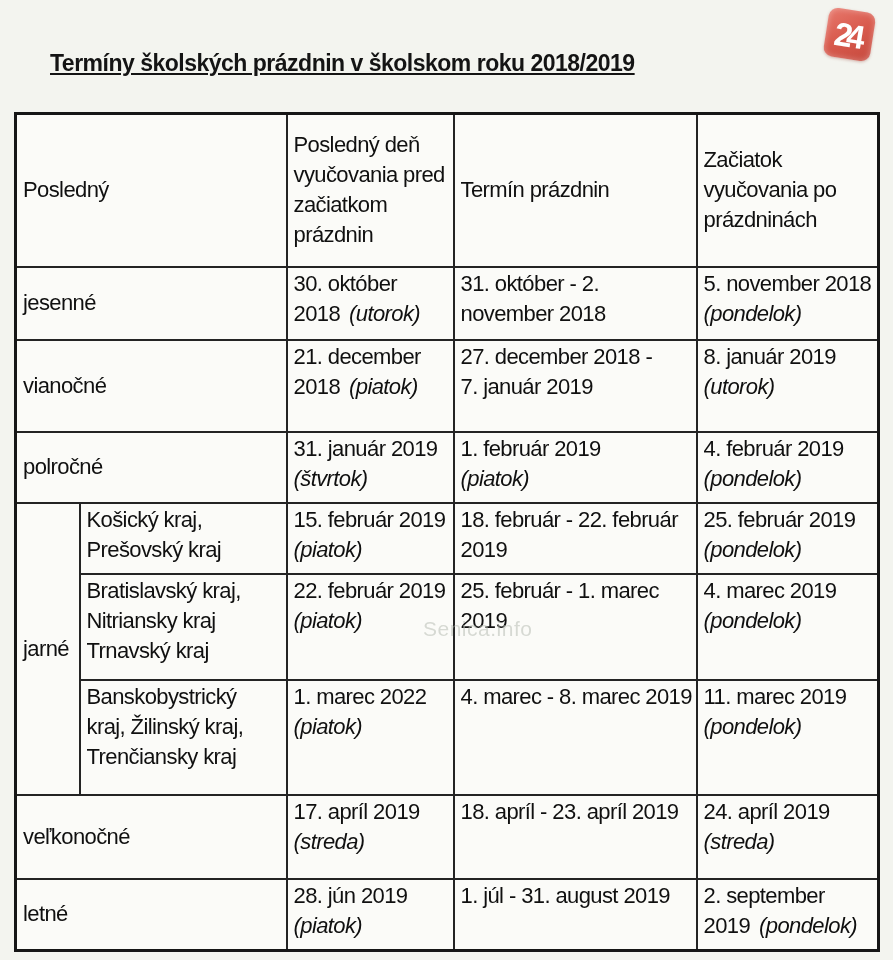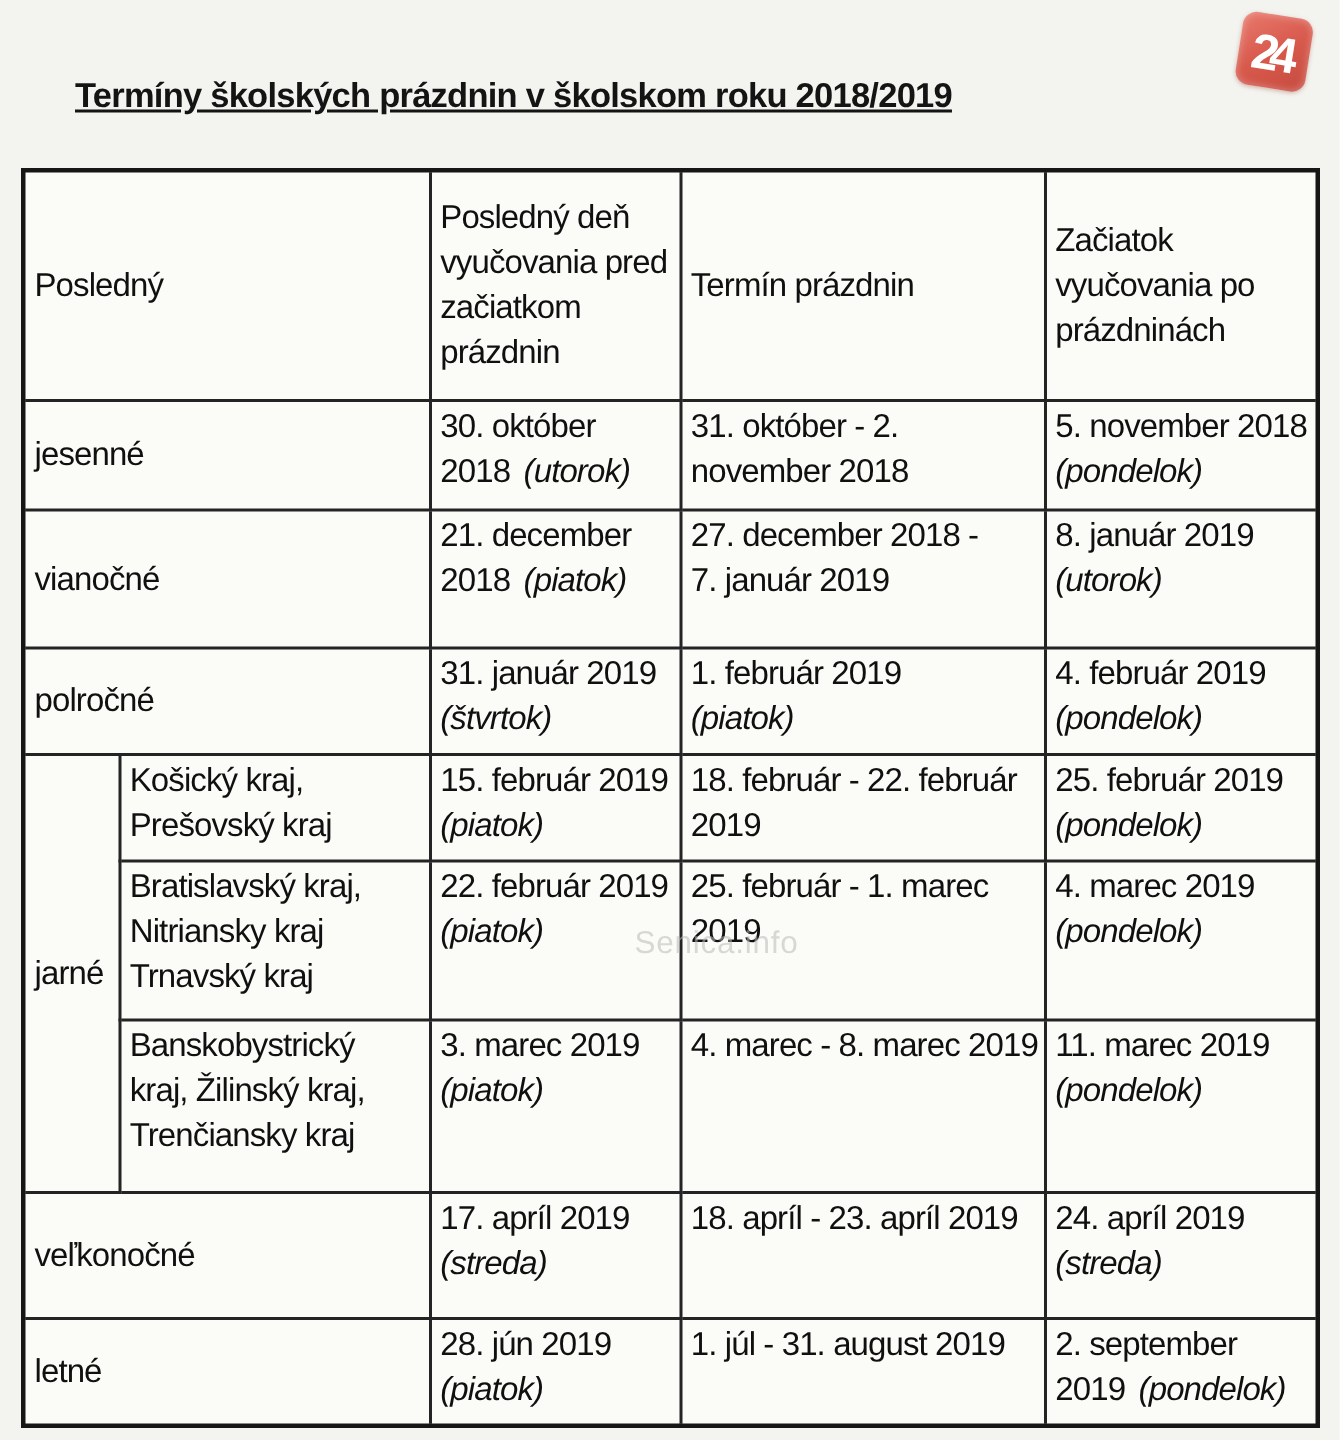--- a/index.html
+++ b/index.html
@@ -191,21 +191,21 @@
     </td>
   </tr>
 
   <tr style="height:115px">
     <td class="top">
       <div class="ln"><span>Banskobystrický</span></div>
       <div class="ln"><span>kraj, Žilinský kraj,</span></div>
       <div class="ln"><span>Trenčiansky kraj</span></div>
     </td>
     <td class="top">
-      <div class="ln"><span>3. marec 2019</span></div>
+      <div class="ln"><span>1. marec 2022</span></div>
       <div class="ln"><span class="it">(piatok)</span></div>
     </td>
     <td class="top">
       <div class="ln"><span>4. marec - 8. marec 2019</span></div>
     </td>
     <td class="top">
       <div class="ln"><span>11. marec 2019</span></div>
       <div class="ln"><span class="it">(pondelok)</span></div>
     </td>
   </tr>

